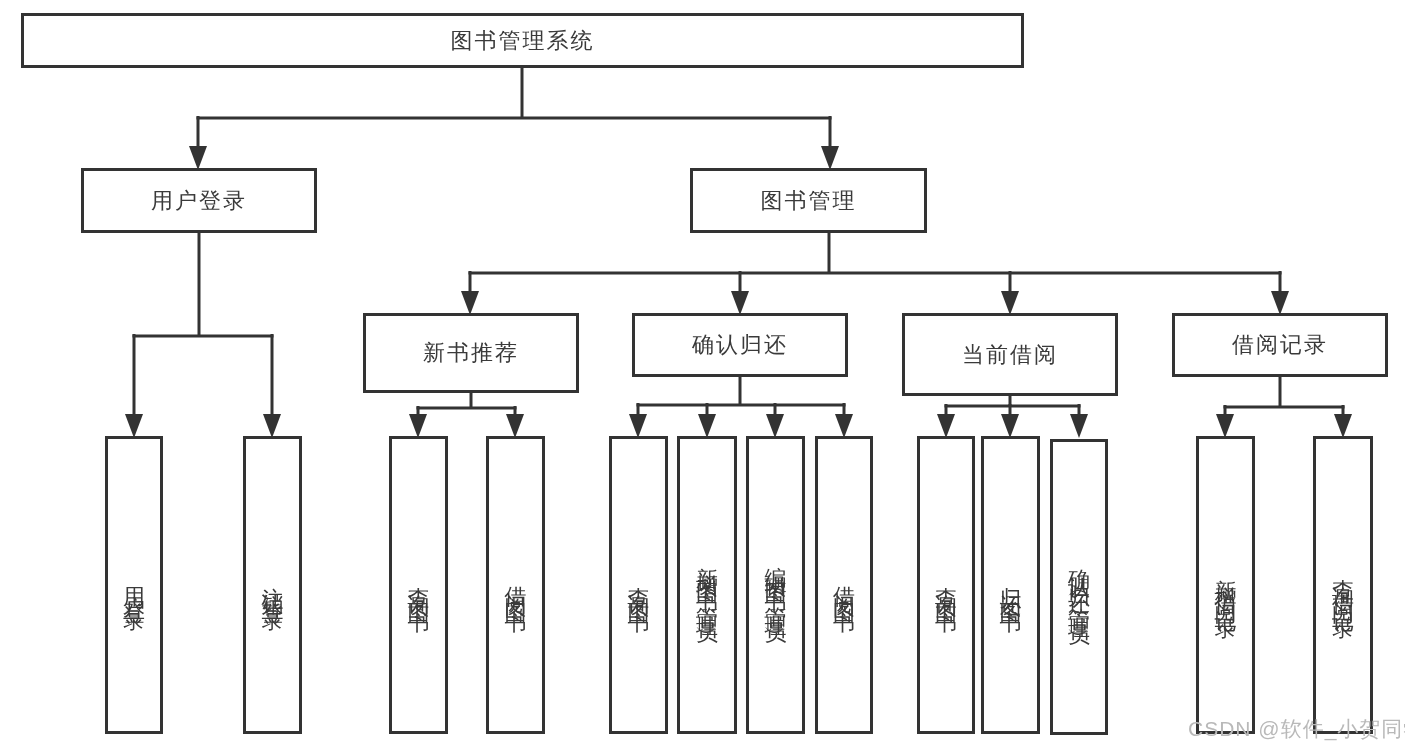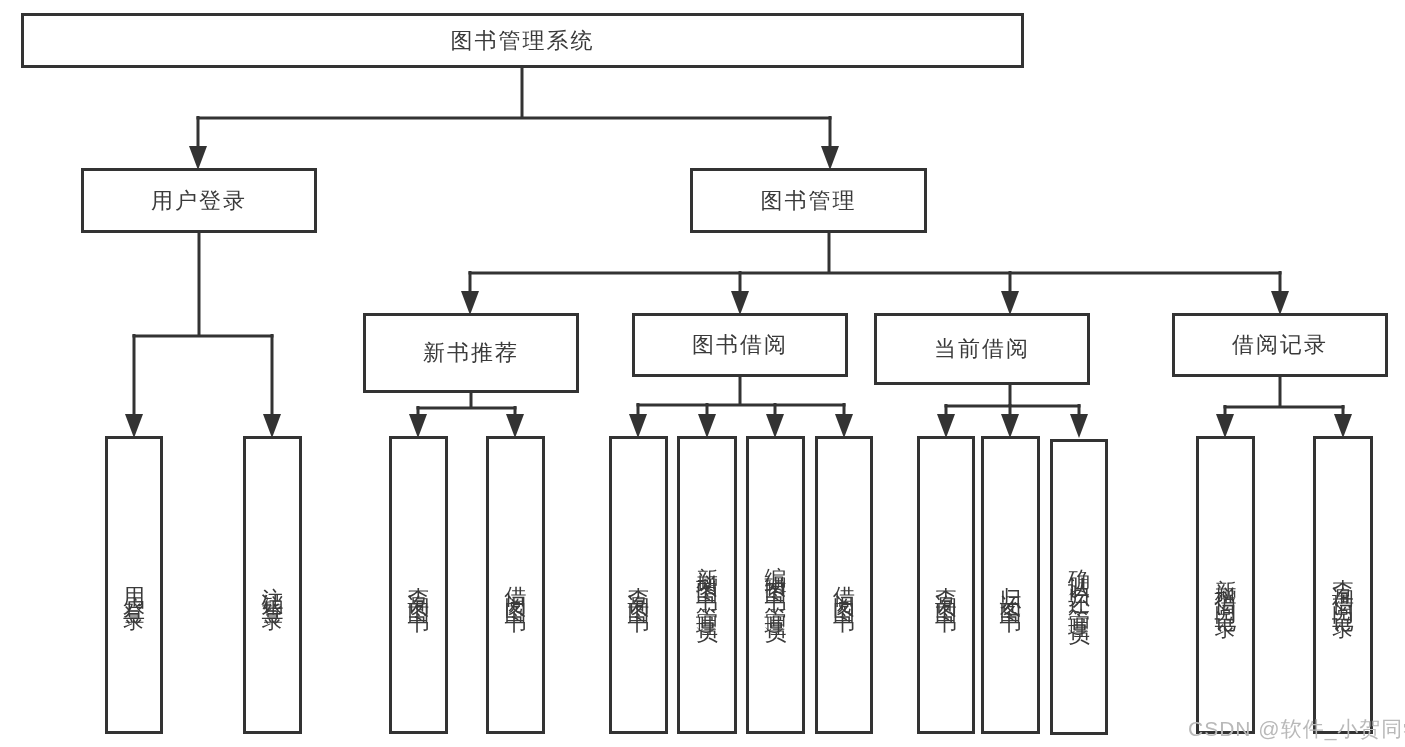--- a/index.html
+++ b/index.html
@@ -129,23 +129,23 @@
     <span>用户登录</span>
   </div>
   <div class="box" style="left:690px;top:168px;width:237px;height:65px;">
     <span>图书管理</span>
   </div>
 
   <div class="box" style="left:363px;top:313px;width:216px;height:80px;">
     <span>新书推荐</span>
   </div>
   <div class="box" style="left:632px;top:313px;width:216px;height:64px;">
-    <span>图书借阅</span>
+    <span>确认归还</span>
   </div>
-  <div class="box" style="left:874px;top:313px;width:216px;height:72px;">
+  <div class="box" style="left:902px;top:313px;width:216px;height:83px;">
     <span>当前借阅</span>
   </div>
   <div class="box" style="left:1172px;top:313px;width:216px;height:64px;">
     <span>借阅记录</span>
   </div>
 
   <div class="box leaf" style="left:105px;top:436px;width:58px;height:298px;">
     <span>用户登录</span>
   </div>
   <div class="box leaf" style="left:243px;top:436px;width:59px;height:298px;">

